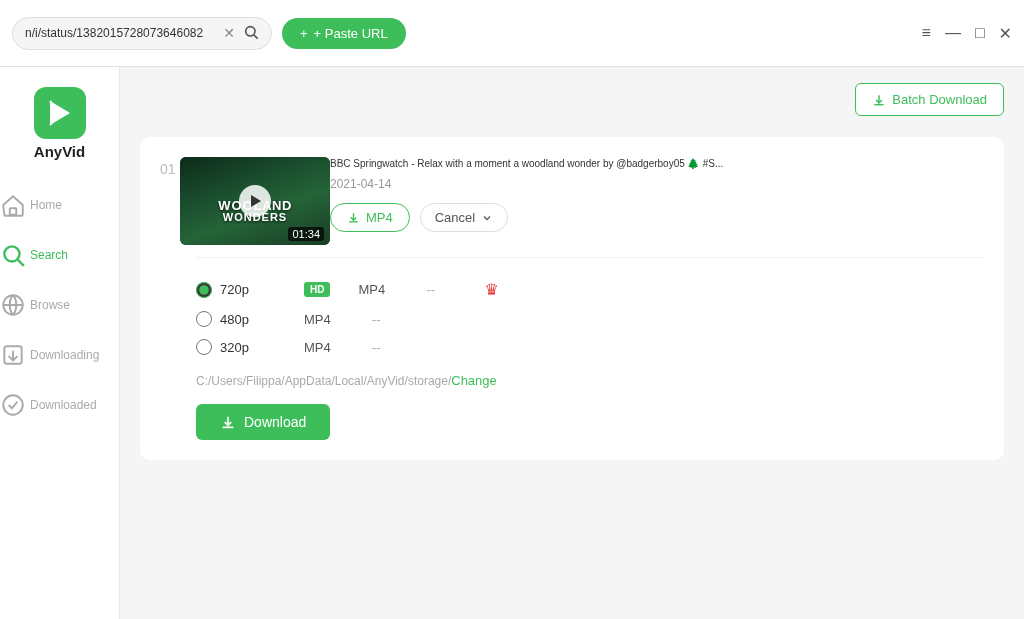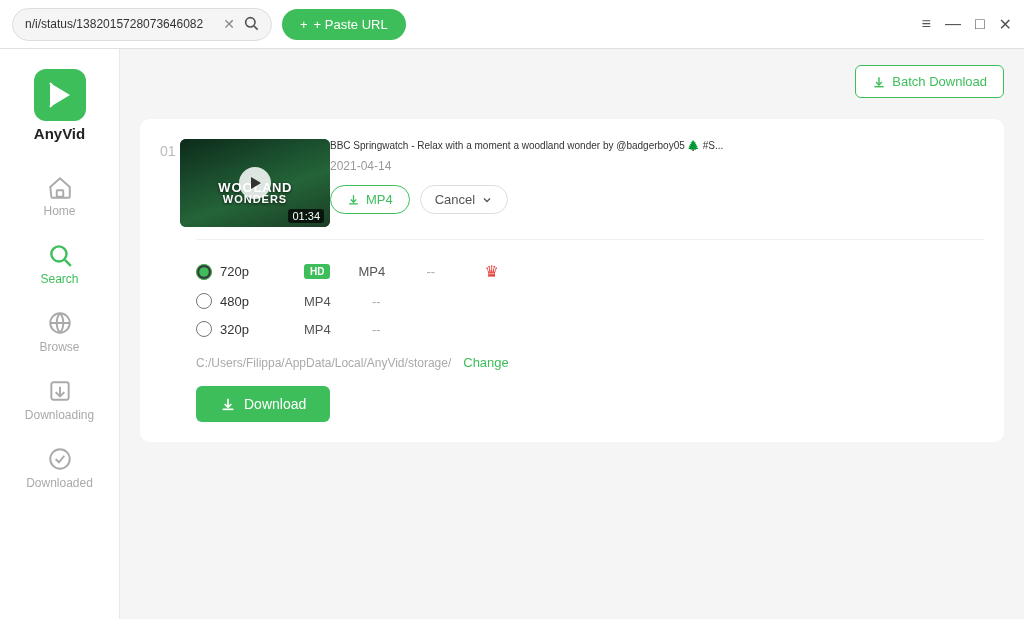--- a/index.html
+++ b/index.html
@@ -9,21 +9,21 @@
       width: 1024px;
       height: 619px;
       overflow: hidden;
       display: flex;
       flex-direction: column;
     }
 
     
     .title-bar {
       background: #ffffff;
-      height: 49px;
+      height: 67px;
       display: flex;
       align-items: center;
       padding: 0 12px;
       border-bottom: 1px solid #e0e0e0;
       gap: 10px;
       position: relative;
     }
     .url-bar {
       display: flex;
       align-items: center;
@@ -120,21 +120,21 @@
       height: 36px;
     }
     .logo-label {
       font-size: 15px;
       font-weight: 600;
       color: #222;
     }
     .nav-item {
       width: 100%;
       display: flex;
-      flex-direction: column;
+      flex-direction: row;
       align-items: center;
       padding: 12px 0;
       cursor: pointer;
       color: #aaa;
       gap: 4px;
     }
     .nav-item.active {
       color: #3dbe5a;
     }
     .nav-item svg {
@@ -327,21 +327,20 @@
     }
     .crown-icon {
       color: #e53935;
       font-size: 16px;
     }
 
     
     .storage-path {
       display: flex;
       align-items: center;
-      gap: 12px;
       margin-left: 36px;
       margin-top: 12px;
       margin-bottom: 16px;
     }
     .path-text {
       font-size: 12px;
       color: #aaa;
     }
     .change-btn {
       font-size: 13px;

